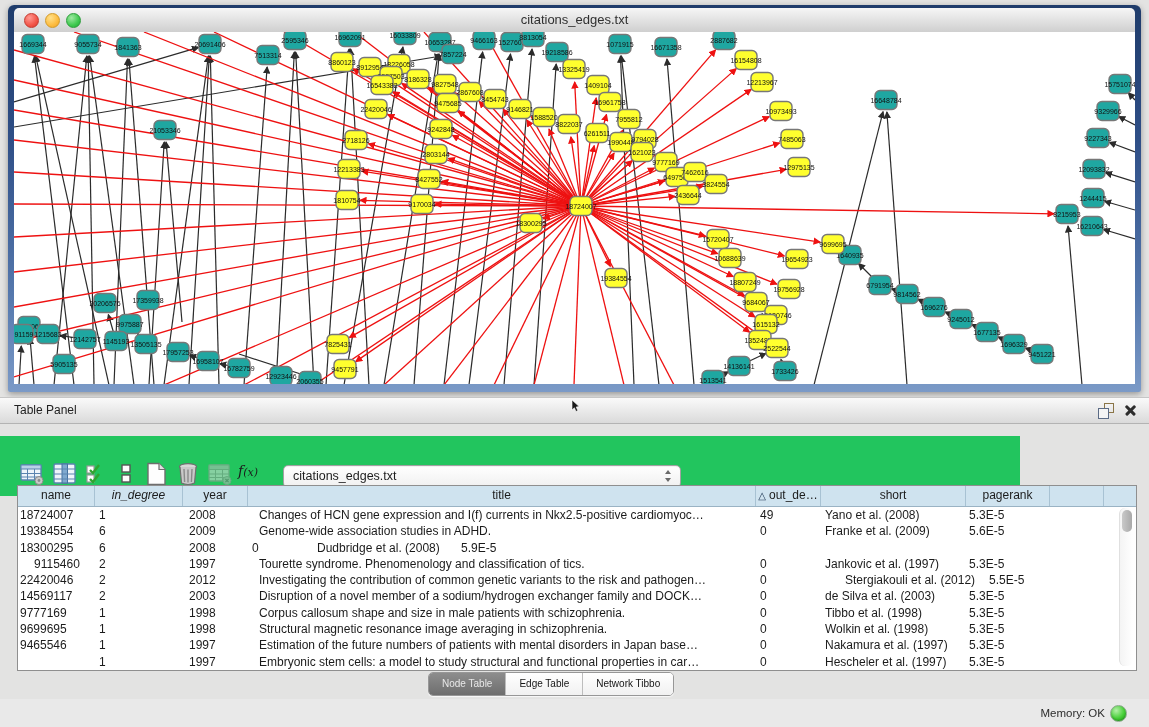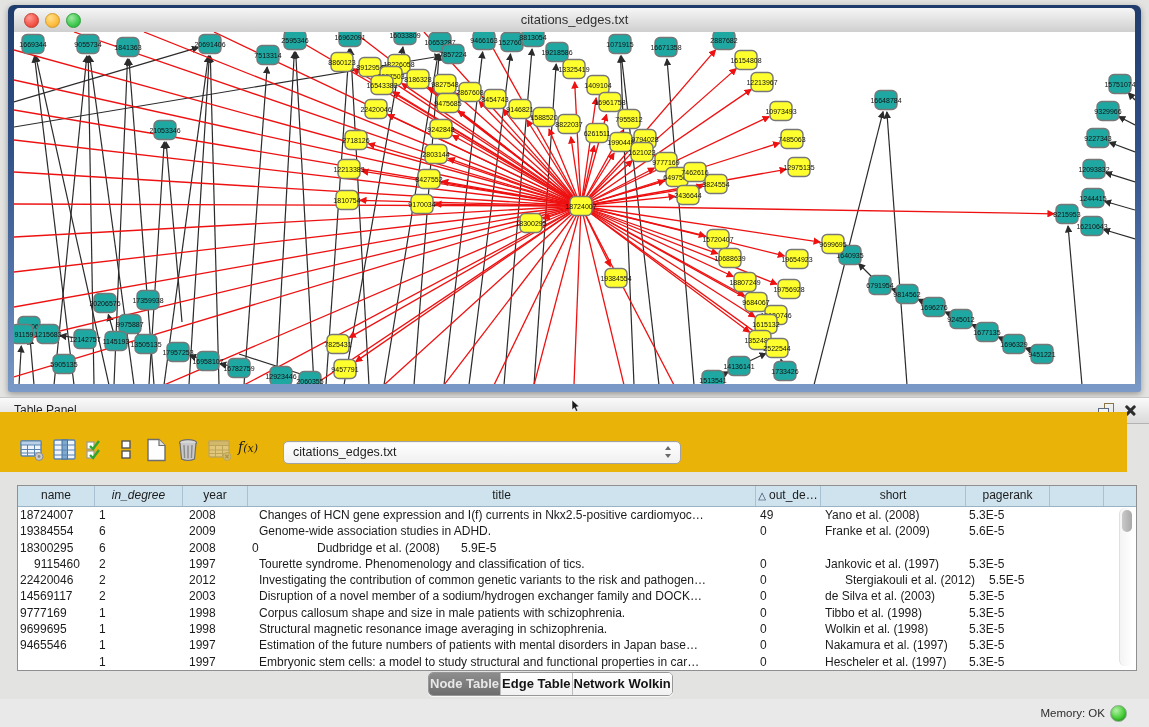--- a/index.html
+++ b/index.html
@@ -42,21 +42,21 @@
   }
   .panel-title{position:absolute;left:14px;top:5px;font-size:12px;color:#222;}
   .float-btn{position:absolute;left:1097px;top:4px;width:17px;height:17px;cursor:default;}
   .float-btn .sq-back{position:absolute;left:7px;top:1px;width:8px;height:8px;border:1.5px solid #8a7547;background:transparent;}
   .float-btn .sq-front{position:absolute;left:1px;top:6px;width:9px;height:9px;border:1.5px solid #5b6b85;background:#f4f4f4;}
   .close-btn{position:absolute;left:1123px;top:4px;width:15px;height:15px;}
   .close-btn i{position:absolute;left:1px;top:6.5px;width:13px;height:2.6px;background:#2d2d2d;border-radius:1px;}
   .close-btn i:first-child{transform:rotate(45deg);}
   .close-btn i:last-child{transform:rotate(-45deg);}
   
-  .toolbar{position:absolute;left:0;top:412px;width:1127px;height:60px;background:#eab308;}
+  .toolbar{position:absolute;left:0;top:436px;width:1020px;height:60px;background:#22c55e;}
   .tb-btn{position:absolute;top:25px;width:28px;height:26px;}
   .combo{
     position:absolute;left:283px;top:29px;width:396px;height:21px;
     background:linear-gradient(#ffffff,#f0f0f0);
     border:1px solid #a2a2a2;border-radius:5px;box-shadow:inset 0 1px 1px rgba(0,0,0,.06);
   }
   .combo-text{position:absolute;left:9px;top:3px;font-size:12.5px;color:#1d1d1d;}
   .combo-arrows{position:absolute;right:8px;top:3px;width:8px;height:14px;}
   .combo-arrows .up{position:absolute;left:1px;top:1px;width:0;height:0;border-left:3.5px solid transparent;border-right:3.5px solid transparent;border-bottom:4.5px solid #6a6a6a;}
   .combo-arrows .dn{position:absolute;left:1px;bottom:1px;width:0;height:0;border-left:3.5px solid transparent;border-right:3.5px solid transparent;border-top:4.5px solid #6a6a6a;}
@@ -83,22 +83,22 @@
     background:linear-gradient(90deg,#f4f4f4,#ffffff);border-left:1px solid #e0e0e0;border-radius:6px;
   }
   .vthumb{position:absolute;left:1.5px;top:2px;width:10px;height:22px;background:linear-gradient(90deg,#c9c9c9,#a9a9a9);border-radius:5px;}
   
   .tabs{
     position:absolute;left:428px;top:672px;height:22px;display:flex;
     border:1px solid #979797;border-radius:5px;overflow:hidden;background:#fdfdfd;
     box-shadow:0 1px 1px rgba(255,255,255,.8), inset 0 0 2px rgba(0,0,0,.05);
   }
   .tab{
-    padding:0 1px;font-size:13px;line-height:21px;color:#141414;
-    background:linear-gradient(#ffffff,#f1f1f1);border-left:1px solid #bdbdbd;font-weight:bold;
+    padding:0 13px;font-size:10px;line-height:21px;color:#141414;
+    background:linear-gradient(#ffffff,#f1f1f1);border-left:1px solid #bdbdbd;
   }
   .tab:first-child{border-left:none;}
   .tab.selected{background:linear-gradient(#8d8d8d,#6e6e6e);color:#e8e8e8;}
   
   .statusbar{position:absolute;left:0;top:699px;width:1149px;height:28px;background:#e9e9e9;}
   .mem-label{position:absolute;right:44px;top:8px;font-size:11.5px;color:#2c2c2c;}
   .mem-dot{
     position:absolute;right:22px;top:6px;width:15px;height:15px;border-radius:50%;
     background:radial-gradient(circle at 35% 30%,#b4f0a8,#46cf37 55%,#1f9b1d);
     border:1px solid #8aa88a;box-shadow:inset 0 -1px 2px rgba(0,0,0,.2);
@@ -891,19 +891,19 @@
       </div>
     </div>
   <div class="vscroll">
     <div class="vthumb"></div>
   </div>
 </div>
 
 <div class="tabs">
   <span class="tab selected">Node Table</span>
   <span class="tab">Edge Table</span>
-  <span class="tab">Network Wolkin</span>
+  <span class="tab">Network Tibbo</span>
 </div>
 
 <div class="statusbar">
   <span class="mem-label">Memory: OK</span>
   <span class="mem-dot"></span>
 </div>
 
 </body></html>

